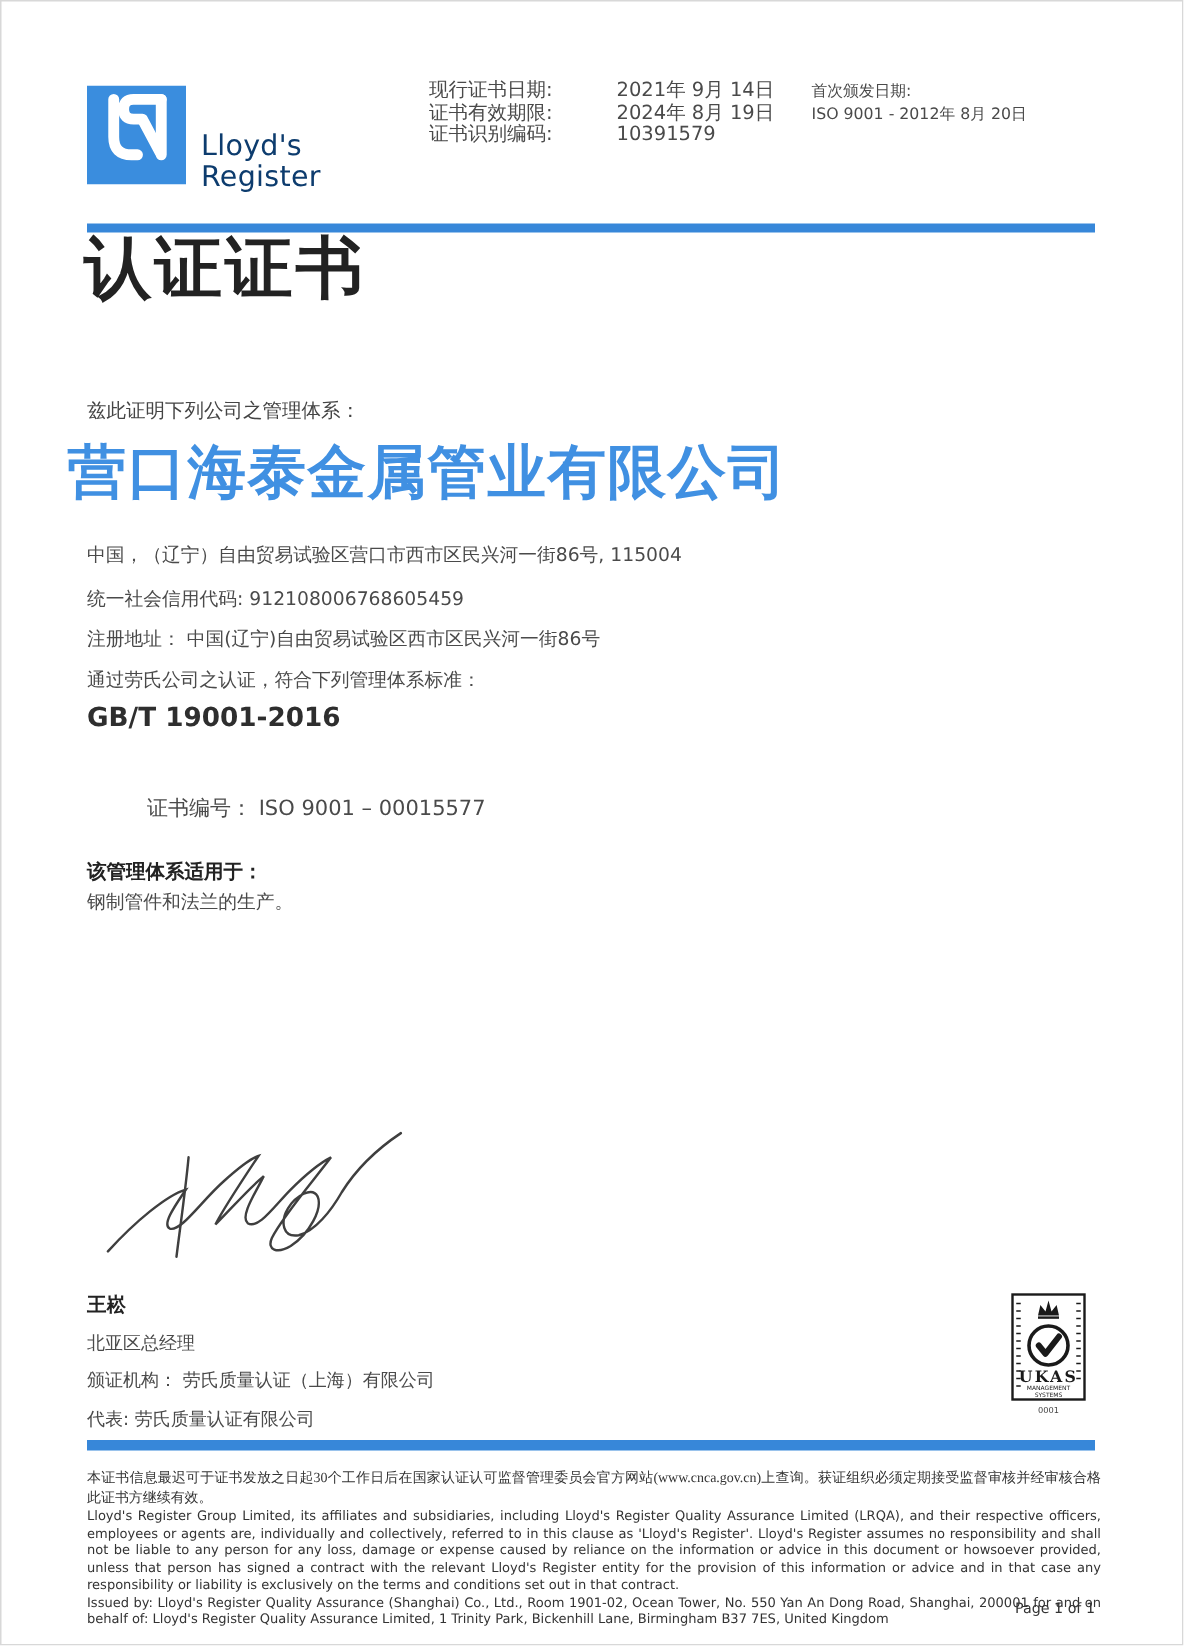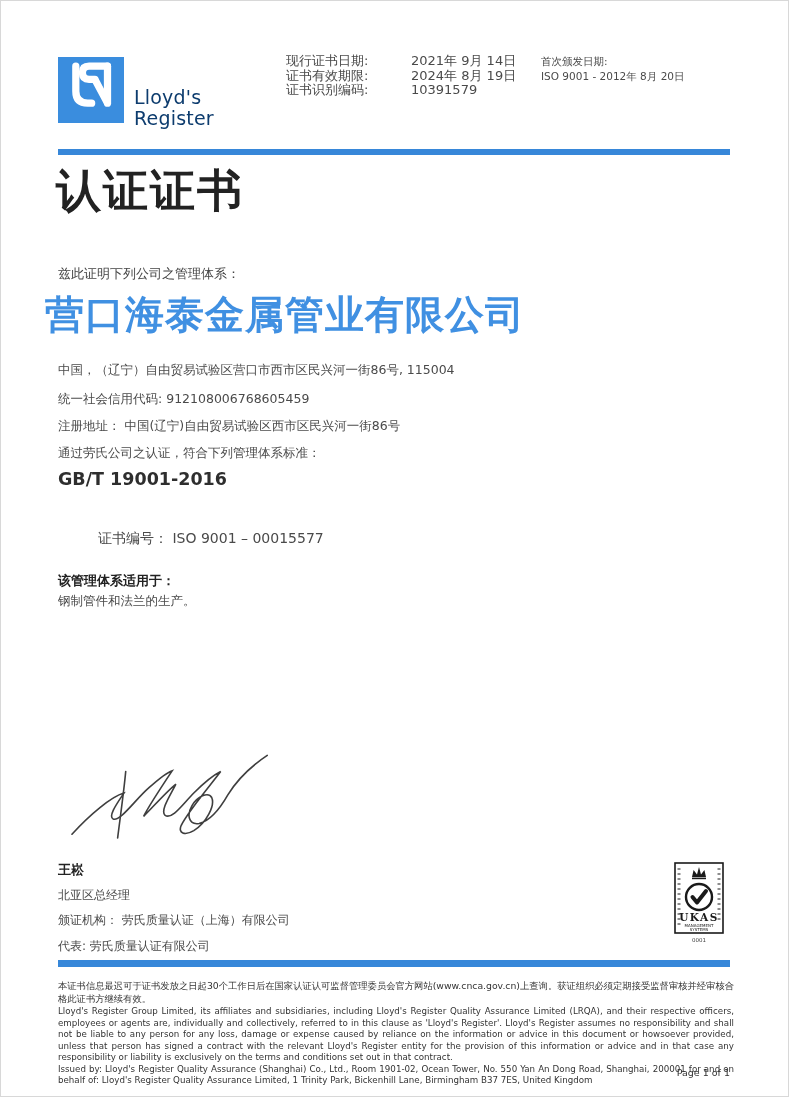--- a/index.html
+++ b/index.html
@@ -22,21 +22,21 @@
     color:#0d3c6e;font-weight:500;letter-spacing:.2px;
   }
   .hdr-fields{left:285px;top:53px;font-size:13px;line-height:14.5px;color:#4a4a4a;}
   .hdr-row{display:flex;}
   .hdr-label{width:125px;}
   .hdr-right{left:540px;top:53px;font-size:10.5px;line-height:14.5px;color:#4a4a4a;}
   .rule{height:6px;background:#3787d9;width:672px;left:57px;}
   .rule1{top:148px;}
   .rule2{top:959px;height:7px;}
   .doc-title{
-    left:55px;top:160px;
+    left:55px;top:148px;
     font-family:"DejaVu Serif","Liberation Serif",serif;
     font-size:45px;font-weight:600;color:#222;letter-spacing:2px;
   }
   .intro{left:57px;top:264px;font-size:13px;color:#444;}
   .company{
     left:44px;top:287px;
     font-family:"DejaVu Serif","Liberation Serif",serif;
     font-size:39px;font-weight:600;color:#4090e2;letter-spacing:1px;
   }
   .bodyline{left:57px;font-size:12.5px;color:#4a4a4a;}
@@ -48,21 +48,21 @@
   .certno{top:529px;font-size:14px;margin-left:40px;}
   .scope-h{left:57px;top:571px;font-size:13px;font-weight:bold;color:#222;}
   .scope-t{left:57px;top:592px;font-size:12.5px;color:#4a4a4a;}
   .sig{left:62px;top:742px;width:215px;height:118px;}
   .sig-name{left:57px;top:860px;font-size:13px;font-weight:bold;color:#222;text-align:right;}
   .sig-title{left:57px;top:886px;font-size:12px;color:#4a4a4a;}
   .sig-issuer{left:57px;top:911px;font-size:12px;color:#4a4a4a;}
   .sig-rep{left:57px;top:937px;font-size:12px;color:#4a4a4a;}
   .ukas{left:666px;top:856px;width:64px;height:96px;}
   .footer-block{left:57px;top:979px;width:676px;text-align:justify;}
-  .foot-cn{font-size:9.3px;line-height:1.35;color:#333;margin:0 0 1px 0;}
+  .foot-cn{font-size:9.3px;line-height:1.35;color:#333;margin:0 0 1px 0;font-family:Liberation Serif, serif;}
   .foot-en{font-size:8.7px;line-height:1.33;color:#333;margin:0;}
   .page-no{left:57px;top:1066px;width:672px;text-align:right;font-size:9.5px;color:#333;}
 </style>
 </head>
 <body>
 
 <div class="page">
 
   <svg class="abs logo-square" viewBox="0 0 100 100" aria-hidden="true">
     <rect width="100" height="100" fill="#3a8dde"></rect>

